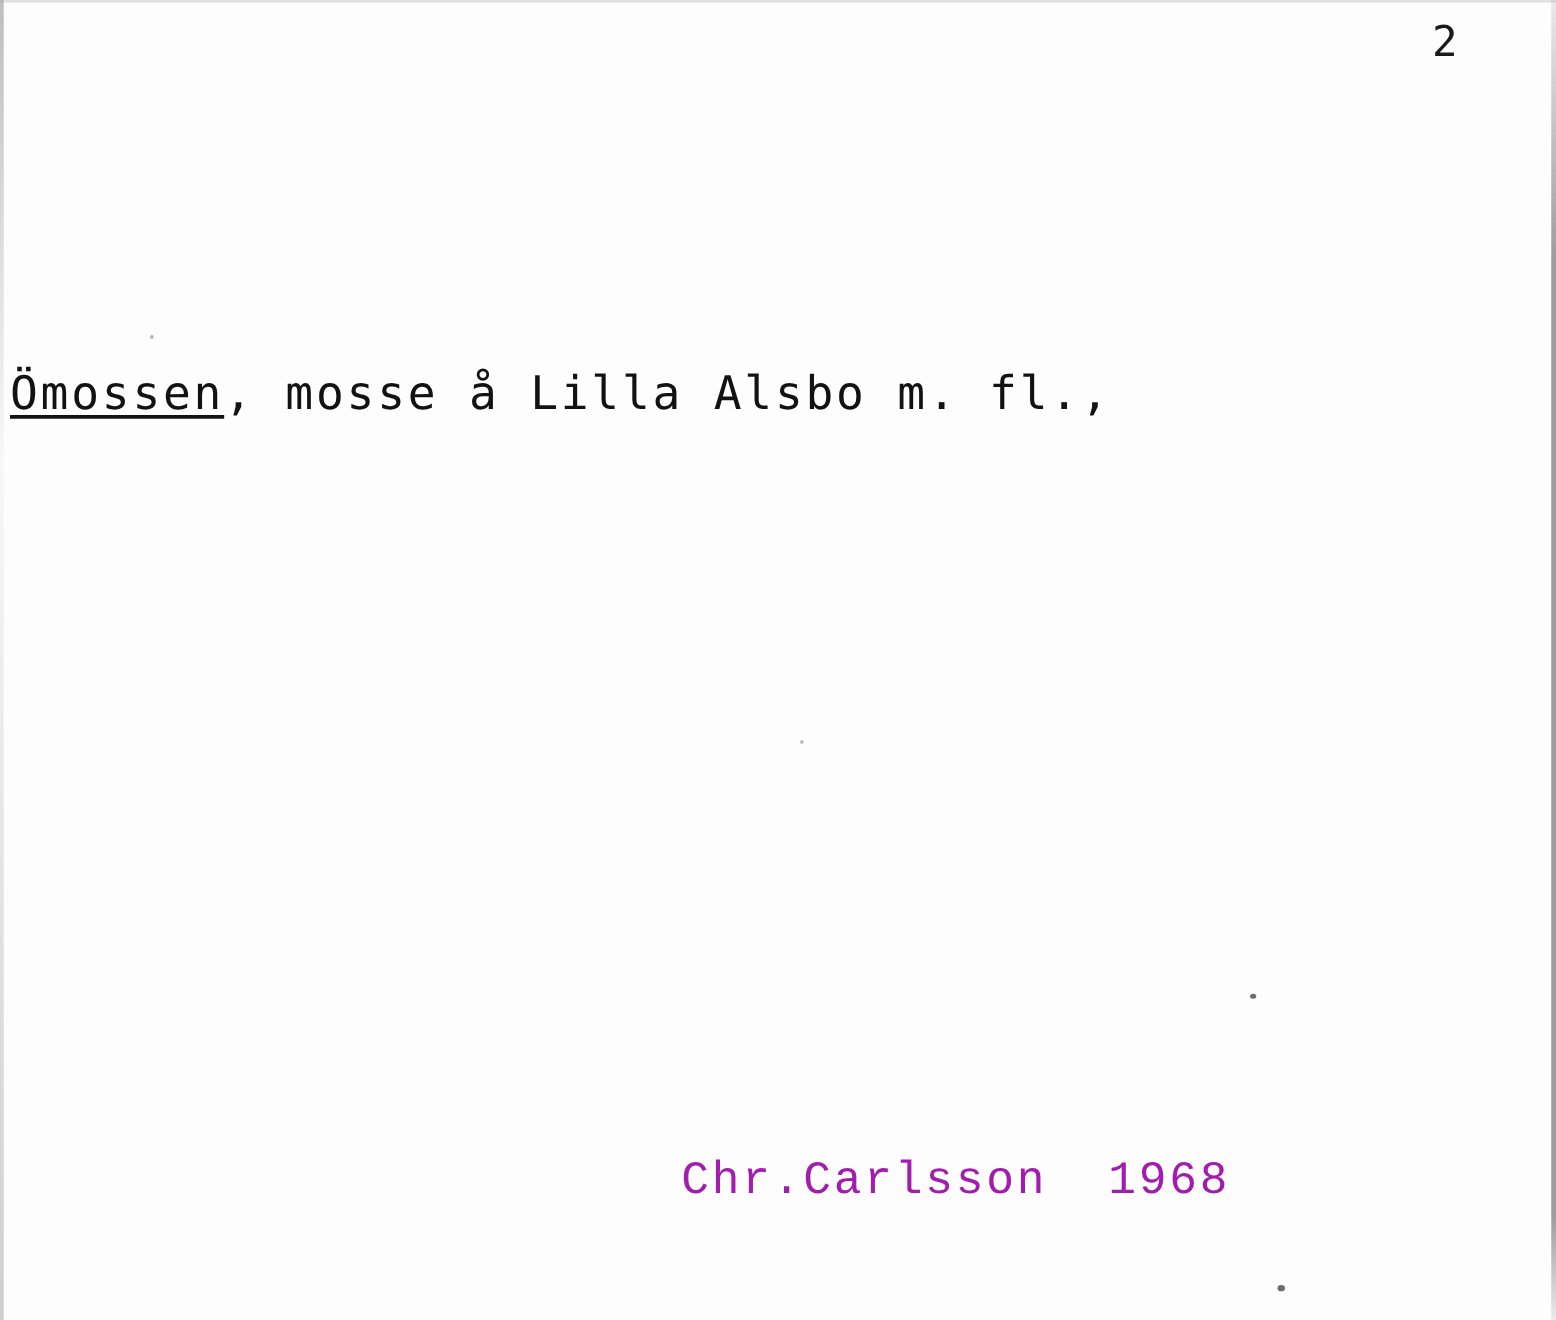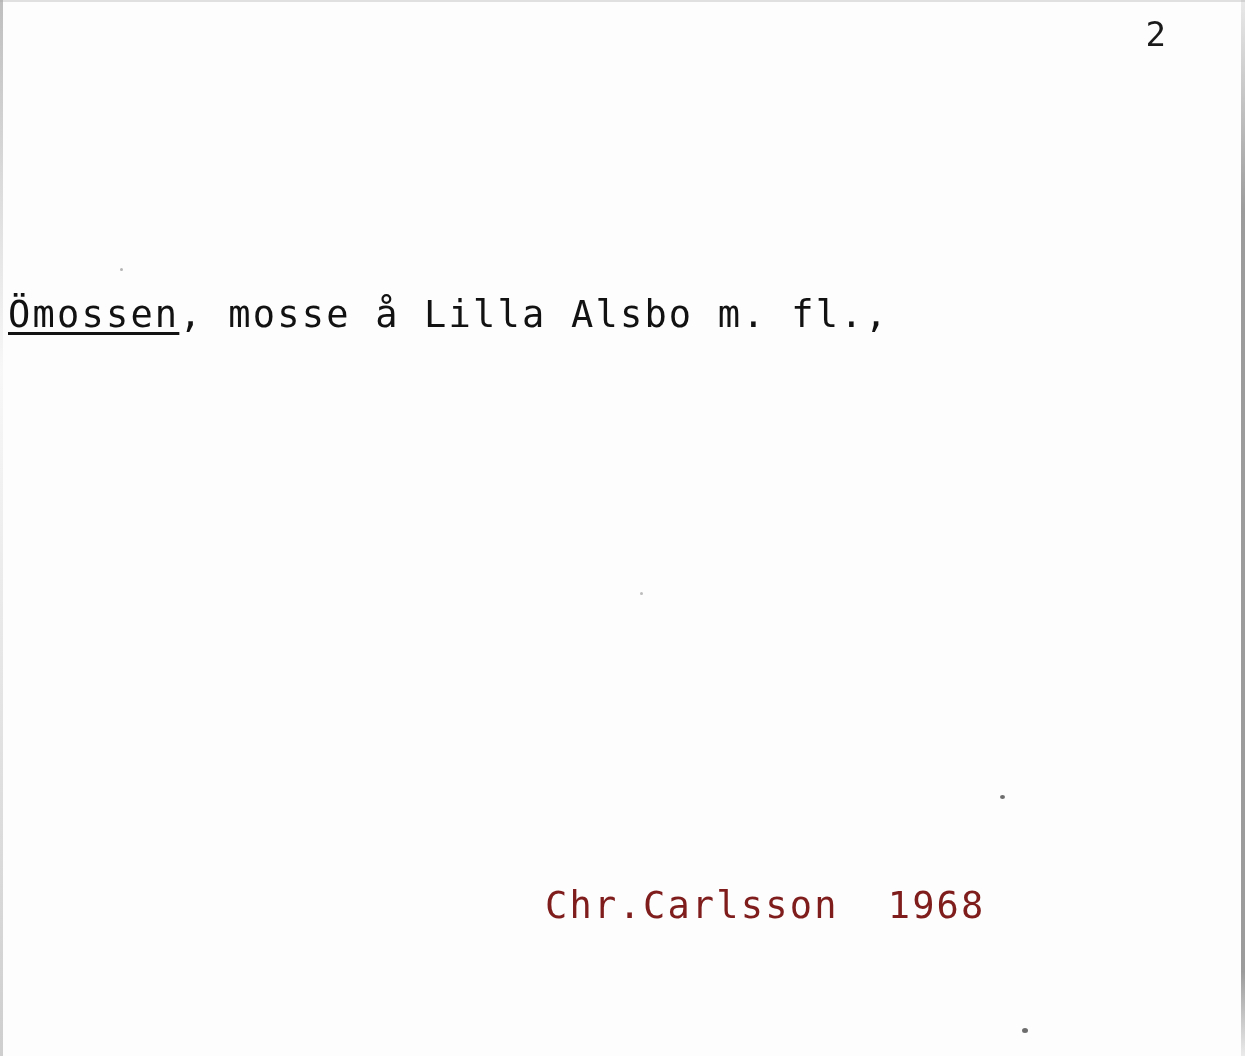--- a/index.html
+++ b/index.html
@@ -77,25 +77,26 @@
   .u {
     text-decoration: underline;
     text-underline-offset: 5px;
     text-decoration-thickness: 3px;
     margin-top: 25px;
   }
 
   .signature {
     position: absolute;
     left: 545px;
-    top: 884px;
+    top: 924px;
     font-size: 37px;
     letter-spacing: 2.2px;
     white-space: pre;
-    color: #7f1d1d;
+    color: #a21caf;
+    font-family: Liberation Mono, monospace;
   }
 
   
   .speck {
     position: absolute;
     background: #6d6d6d;
     border-radius: 50%;
   }
   .s1 { left: 1000px; top: 795px; width: 5px; height: 4px; }
   .s2 { left: 1022px; top: 1028px; width: 6px; height: 5px; }

